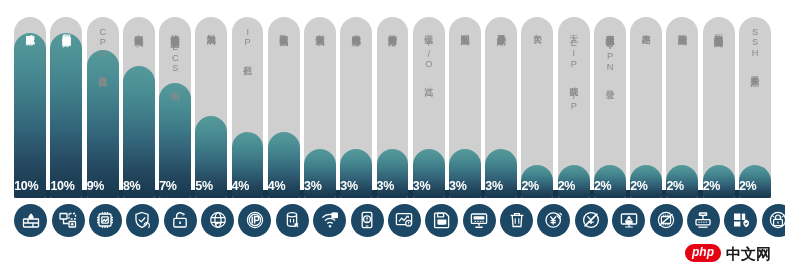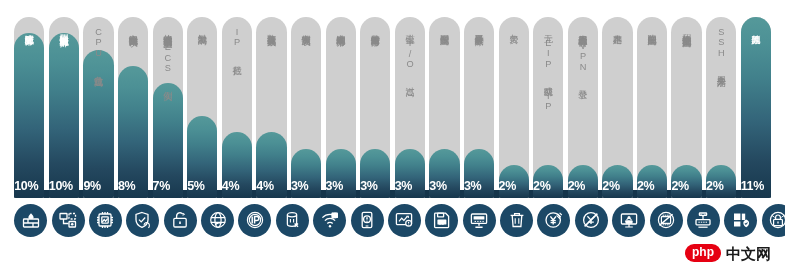--- a/index.html
+++ b/index.html
@@ -142,20 +142,21 @@
     bottom: 6px;
     display: flex;
     align-items: center;
     gap: 5px;
   }
   #wm-php {
     background: #e60012;
     color: #ffffff;
     font-size: 12px;
     font-weight: bold;
+    font-style: italic;
     padding: 1px 7px 2px 7px;
     border-radius: 9px;
     letter-spacing: 0px;
     line-height: 1.25;
   }
   #wm-text {
     color: #1a1a1a;
     font-size: 15px;
     font-weight: bold;
     letter-spacing: 0px;
@@ -290,26 +291,20 @@
         <div class="bar-fill" style="height: 32.9091px;"></div>
         <div class="bar-label">远程终端安全局配置问题</div>
         <div class="bar-pct">2%</div>
       </div>
       <div class="bar-slot">
         <div class="bar-track"></div>
         <div class="bar-fill" style="height: 32.9091px;"></div>
         <div class="bar-label">SSH 服务未开启</div>
         <div class="bar-pct">2%</div>
       </div>
-      <div class="bar-slot">
-        <div class="bar-track"></div>
-        <div class="bar-fill" style="height: 181px;"></div>
-        <div class="bar-label on-fill">其他原因</div>
-        <div class="bar-pct">11%</div>
-      </div>
     </div>
 
   <div id="icons-row">
       <div class="icon-slot">
         <div class="icon-circle">
           <svg width="20" height="20" viewBox="0 0 20 20" fill="none" stroke="#fff" stroke-width="1.3">
             <rect x="2.5" y="9" width="15" height="8" rx="0.8"></rect>
             <path d="M2.5 13h15M7 9v4M12 13v4"></path>
             <path d="M10 3.2c1.6 1.6 2.6 3 2.6 4.2 0 1-.8 1.6-2.6 1.6S7.4 8.4 7.4 7.4c0-1.2 1-2.6 2.6-4.2z" fill="#fff" stroke="none"></path>
           </svg>

